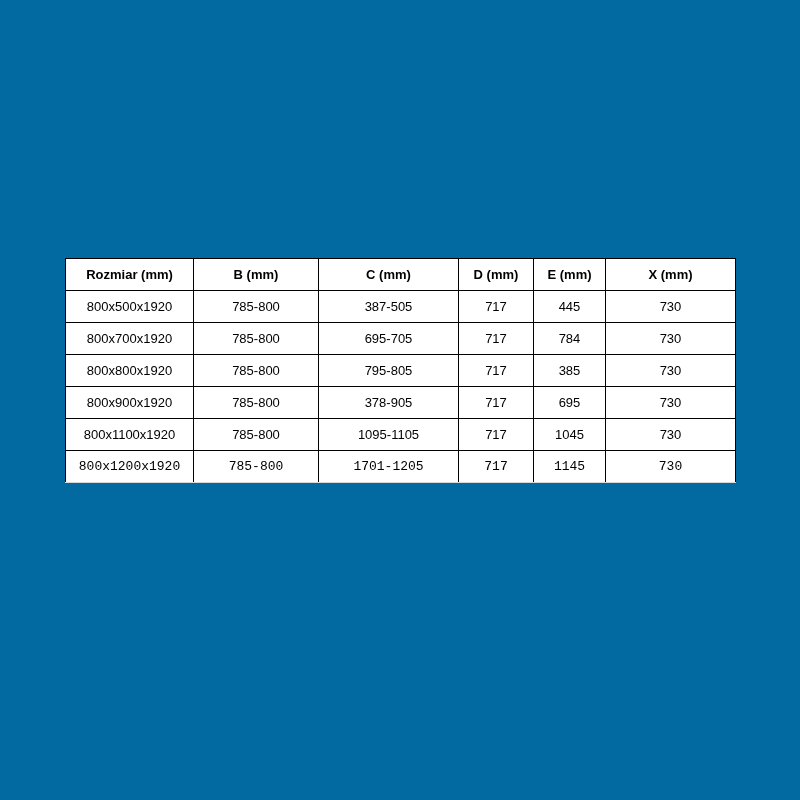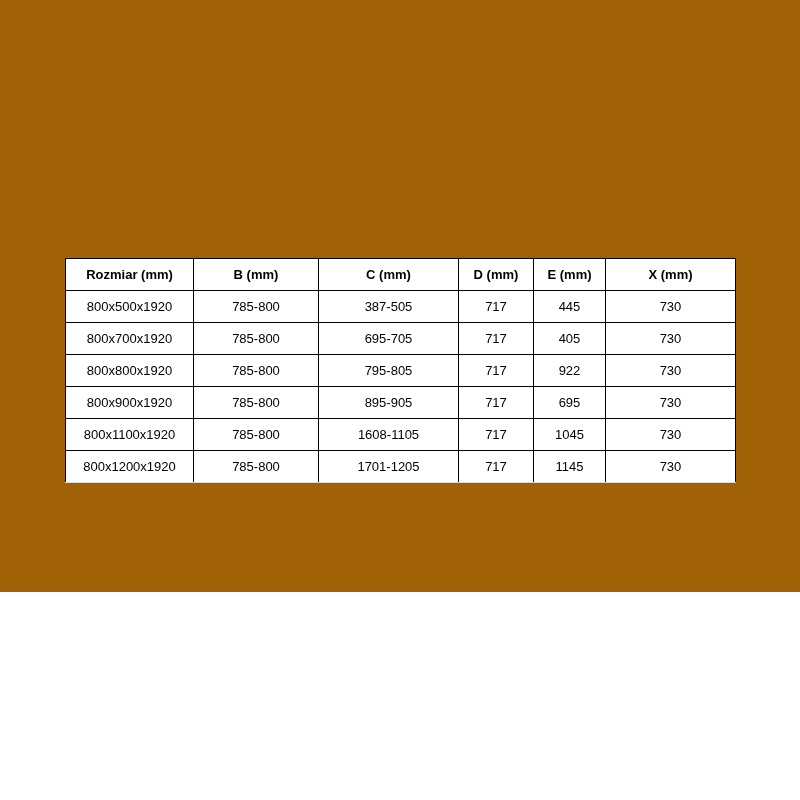--- a/index.html
+++ b/index.html
@@ -6,22 +6,22 @@
     margin: 0;
     padding: 0;
     width: 800px;
     height: 800px;
     background: #ffffff;
     font-family: "Liberation Sans", sans-serif;
   }
   .stage {
     position: relative;
     width: 800px;
-    height: 592px;
-    background: #a16207;
+    height: 800px;
+    background: #0369a1;
     overflow: hidden;
   }
   table.spec-table {
     position: absolute;
     left: 65px;
     top: 258px;
     width: 670px;
     border-collapse: collapse;
     table-layout: fixed;
     background: #ffffff;
@@ -41,20 +41,21 @@
   }
   table.spec-table th {
     font-weight: bold;
   }
   table.spec-table td {
     font-weight: normal;
   }
   
   table.spec-table tr:last-child td {
     border-bottom: 1px solid #d9d9d9;
+    font-family: Liberation Mono, monospace;
   }
 </style>
 </head>
 <body>
 
 <div class="stage">
   <table class="spec-table">
     <colgroup>
       <col style="width:128px">
       <col style="width:125px">
@@ -80,43 +81,43 @@
         <td>387-505</td>
         <td>717</td>
         <td>445</td>
         <td>730</td>
       </tr>
       <tr>
         <td>800x700x1920</td>
         <td>785-800</td>
         <td>695-705</td>
         <td>717</td>
-        <td>405</td>
+        <td>784</td>
         <td>730</td>
       </tr>
       <tr>
         <td>800x800x1920</td>
         <td>785-800</td>
         <td>795-805</td>
         <td>717</td>
-        <td>922</td>
+        <td>385</td>
         <td>730</td>
       </tr>
       <tr>
         <td>800x900x1920</td>
         <td>785-800</td>
-        <td>895-905</td>
+        <td>378-905</td>
         <td>717</td>
         <td>695</td>
         <td>730</td>
       </tr>
       <tr>
         <td>800x1100x1920</td>
         <td>785-800</td>
-        <td>1608-1105</td>
+        <td>1095-1105</td>
         <td>717</td>
         <td>1045</td>
         <td>730</td>
       </tr>
       <tr>
         <td>800x1200x1920</td>
         <td>785-800</td>
         <td>1701-1205</td>
         <td>717</td>
         <td>1145</td>

